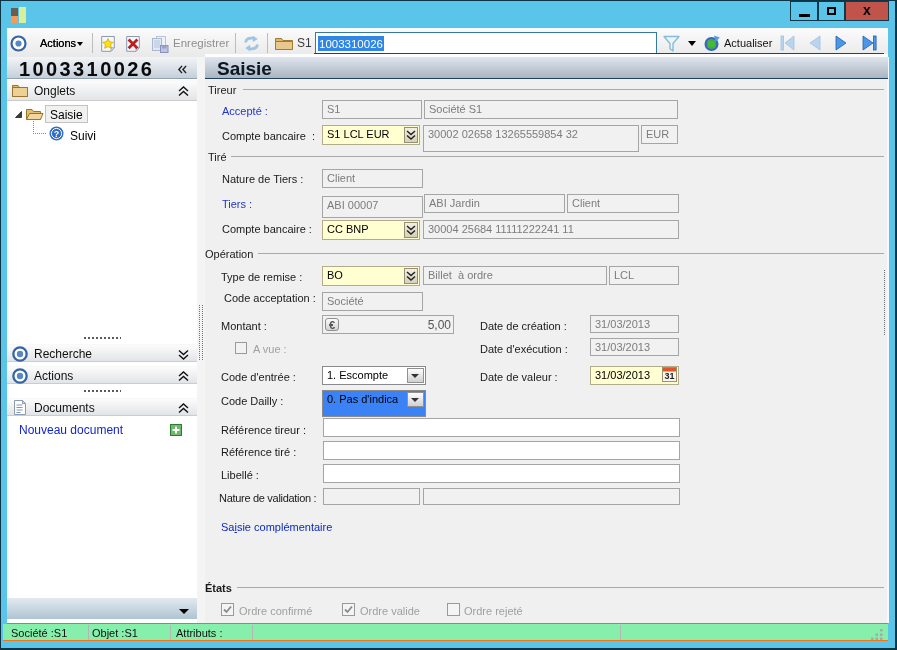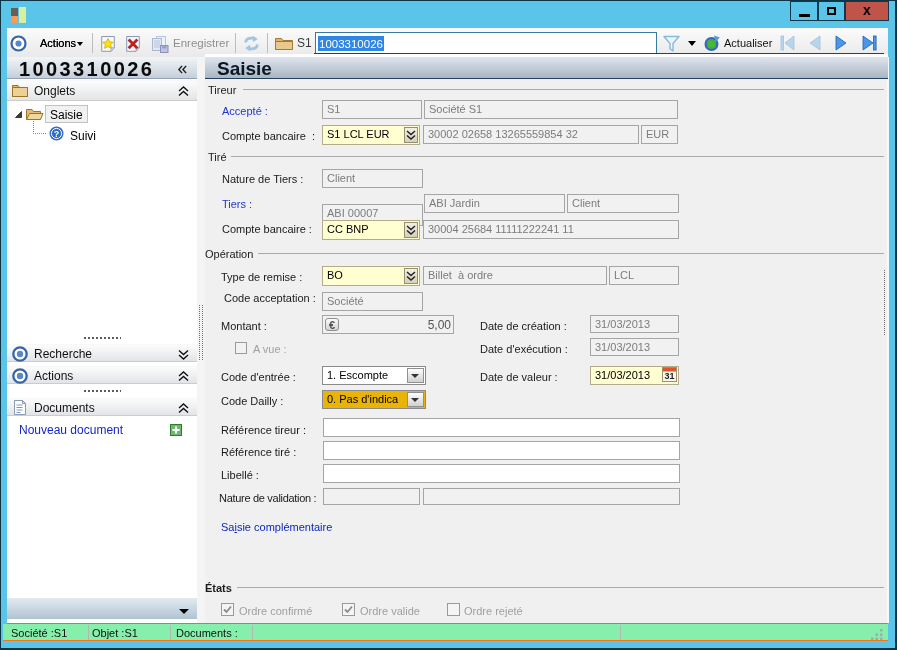--- a/index.html
+++ b/index.html
@@ -118,21 +118,21 @@
 
 <div class="ab" style="left:7px;top:57px;width:190px;height:567px;background:#fff"></div>
 <div class="ab" style="left:197px;top:57px;width:8px;height:567px;background:#f4f4f4"></div>
 <div class="ab" style="left:205px;top:57px;width:683px;height:567px;background:#f0f0f0"></div>
 <div class="ab" style="left:7px;top:623px;width:881px;height:1px;background:#8a8a8a"></div>
 <div class="ab" style="left:887px;top:57px;width:2px;height:566px;background:#f3fbff"></div>
 
 <div class="ab" style="left:3px;top:624px;width:885px;height:17px;background:#86efac;border-bottom:1px solid #f97316">
   <div class="ab lbl" style="left:8px;top:3px;color:#111">Société :S1</div>
   <div class="ab lbl" style="left:89px;top:3px;color:#111">Objet :S1</div>
-  <div class="ab lbl" style="left:173px;top:3px;color:#111">Documents :</div>
+  <div class="ab lbl" style="left:173px;top:3px;color:#111">Attributs :</div>
   <div class="ab" style="left:85px;top:1px;width:1px;height:15px;background:#b5b5b5"></div>
   <div class="ab" style="left:167px;top:1px;width:1px;height:15px;background:#b5b5b5"></div>
   <div class="ab" style="left:249px;top:1px;width:1px;height:15px;background:#b5b5b5"></div>
   <div class="ab" style="left:617px;top:1px;width:1px;height:15px;background:#b5b5b5"></div>
   <svg class="ab" style="left:866px;top:5px" width="16" height="11" viewBox="0 0 16 11">
     <rect x="11" y="0" width="2.5" height="2.5" fill="#a8a8a8"></rect>
     <rect x="6.5" y="4.5" width="2.5" height="2.5" fill="#a8a8a8"></rect>
     <rect x="11" y="4.5" width="2.5" height="2.5" fill="#a8a8a8"></rect>
     <rect x="2" y="8.5" width="2.5" height="2.5" fill="#a8a8a8"></rect>
     <rect x="6.5" y="8.5" width="2.5" height="2.5" fill="#a8a8a8"></rect>
@@ -230,29 +230,29 @@
 <div class="ab fld" style="left:322px;top:100px;width:100px;height:19px">S1</div>
 <div class="ab fld" style="left:424px;top:100px;width:254px;height:19px">Société S1</div>
 <div class="ab lbl" style="left:222px;top:130px">Compte bancaire&nbsp; :</div>
 <div class="ab yfld" style="left:322px;top:125px;width:98px;height:20px">S1 LCL EUR
   <div class="ab" style="right:1px;top:1px;width:14px;height:16px;background:linear-gradient(#f2efe4,#d6d0ba);border:1px solid #97906f">
     <svg style="position:absolute;left:1px;top:2px" width="10" height="11" viewBox="0 0 10 11">
         <path d="M1 1l4 3.5L9 1M1 5.5L5 9L9 5.5" fill="none" stroke="#222" stroke-width="1.5"></path>
       </svg>
   </div>
 </div>
-<div class="ab fld" style="left:423px;top:125px;width:216px;height:19px">30002 02658 13265559854 32</div>
+<div class="ab fld" style="left:423px;top:125px;width:216px;height:27px">30002 02658 13265559854 32</div>
 <div class="ab fld" style="left:641px;top:125px;width:37px;height:19px">EUR</div>
 
 <div class="ab lbl" style="left:208px;top:151px">Tiré</div>
 <div class="ab gline" style="left:231px;top:156px;width:653px"></div>
 <div class="ab lbl" style="left:222px;top:173px">Nature de Tiers :</div>
 <div class="ab fld" style="left:322px;top:169px;width:101px;height:19px">Client</div>
 <div class="ab lblb" style="left:222px;top:198px">Tiers :</div>
-<div class="ab fld" style="left:322px;top:204px;width:101px;height:22px">ABI 00007</div>
+<div class="ab fld" style="left:322px;top:196px;width:101px;height:22px">ABI 00007</div>
 <div class="ab fld" style="left:424px;top:194px;width:141px;height:19px">ABI Jardin</div>
 <div class="ab fld" style="left:567px;top:194px;width:112px;height:19px">Client</div>
 <div class="ab lbl" style="left:222px;top:223px">Compte bancaire :</div>
 <div class="ab yfld" style="left:322px;top:220px;width:98px;height:20px">CC BNP
   <div class="ab" style="right:1px;top:1px;width:14px;height:16px;background:linear-gradient(#f2efe4,#d6d0ba);border:1px solid #97906f">
     <svg style="position:absolute;left:1px;top:2px" width="10" height="11" viewBox="0 0 10 11">
         <path d="M1 1l4 3.5L9 1M1 5.5L5 9L9 5.5" fill="none" stroke="#222" stroke-width="1.5"></path>
       </svg>
   </div>
 </div>
@@ -289,21 +289,21 @@
   </div>
 </div>
 <div class="ab lbl" style="left:480px;top:371px">Date de valeur :</div>
 <div class="ab yfld" style="left:590px;top:366px;width:89px;height:19px;font-weight:bold;font-weight:normal">31/03/2013</div>
 <svg class="ab" style="left:662px;top:367px" width="15" height="15" viewBox="0 0 15 15">
   <rect x="0.5" y="0.5" width="14" height="14" fill="#faf5ea" stroke="#a09070"></rect>
   <rect x="1" y="1" width="13" height="3.5" fill="#e05426"></rect>
   <text x="7.5" y="12" font-size="9" font-weight="bold" fill="#222" text-anchor="middle" font-family="Liberation Sans">31</text>
 </svg>
 <div class="ab lbl" style="left:221px;top:395px">Code Dailly :</div>
-<div class="ab" style="left:322px;top:390px;width:104px;height:19px;background:#eab308;border:1px solid #8a8a8a;font-size:11px;color:#000;padding:2px 4px;position:absolute">0. Pas d'indica
+<div class="ab" style="left:322px;top:390px;width:104px;height:27px;background:#3b82f6;border:1px solid #8a8a8a;font-size:11px;color:#000;padding:2px 4px;position:absolute">0. Pas d'indica
   <div class="ab" style="right:1px;top:1px;width:17px;height:15px;background:linear-gradient(#fdfdfd,#d0d0d0);border:1px solid #909090">
     <div class="ab" style="left:3px;top:5px;width:0;height:0;border:4px solid transparent;border-top:4px solid #333"></div>
   </div>
 </div>
 <div class="ab lbl" style="left:221px;top:424px">Référence tireur :</div>
 <div class="ab fld wfld" style="left:323px;top:418px;width:357px;height:19px"></div>
 <div class="ab lbl" style="left:221px;top:446px">Référence tiré :</div>
 <div class="ab fld wfld" style="left:323px;top:441px;width:357px;height:19px"></div>
 <div class="ab lbl" style="left:221px;top:469px">Libellé :</div>
 <div class="ab fld wfld" style="left:323px;top:464px;width:357px;height:19px"></div>

